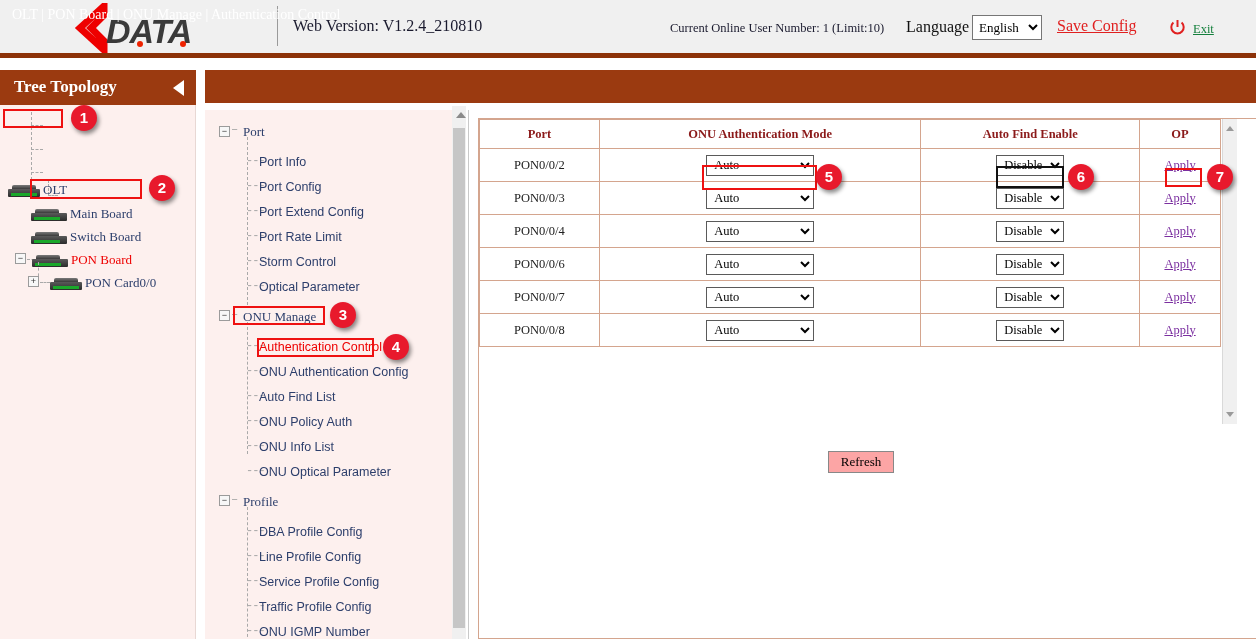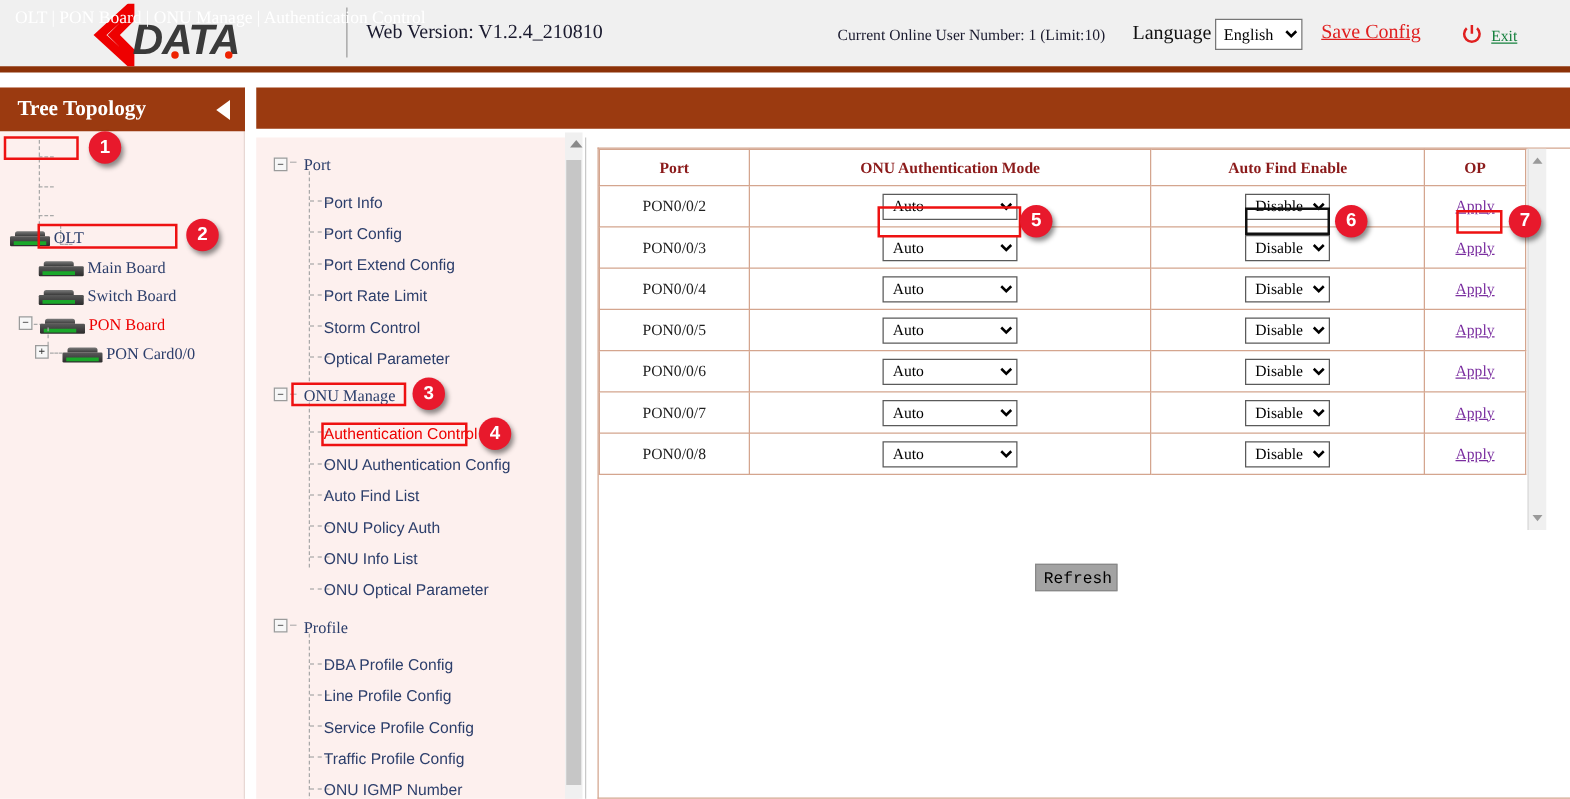--- a/index.html
+++ b/index.html
@@ -235,22 +235,22 @@
   #tbl-sb-down {
     position: absolute; left: 1226px; top: 412px;
     width: 0; height: 0;
     border-left: 4px solid transparent; border-right: 4px solid transparent;
     border-top: 5px solid #9a9a9a; cursor: pointer;
   }
 
   #refresh-btn {
     position: absolute; left: 828px; top: 451px;
     width: 66px; height: 22px;
-    font-family: Liberation Mono, monospace; font-size: 13px;
-    background: #a3a3a3; color: #000;
+    font-family: Liberation Serif, serif; font-size: 13px;
+    background: #fca5a5; color: #000;
     border: 1px solid #888; cursor: pointer;
   }
 
   
   .badge {
     position: absolute;
     width: 26px; height: 26px; border-radius: 50%;
     background: #e8192c; color: #fff;
     font-family: "Liberation Sans", sans-serif;
     font-size: 15px; font-weight: bold;
@@ -437,26 +437,20 @@
       <td><select class="cellsel auto-sel"><option>Disable</option></select></td>
       <td><a class="applylink">Apply</a></td>
     </tr>
     <tr>
       <td>PON0/0/4</td>
       <td><select class="cellsel mode-sel"><option>Auto</option></select></td>
       <td><select class="cellsel auto-sel"><option>Disable</option></select></td>
       <td><a class="applylink">Apply</a></td>
     </tr>
     <tr>
-      <td>PON0/0/5</td>
-      <td><select class="cellsel mode-sel"><option>Auto</option></select></td>
-      <td><select class="cellsel auto-sel"><option>Disable</option></select></td>
-      <td><a class="applylink">Apply</a></td>
-    </tr>
-    <tr>
       <td>PON0/0/6</td>
       <td><select class="cellsel mode-sel"><option>Auto</option></select></td>
       <td><select class="cellsel auto-sel"><option>Disable</option></select></td>
       <td><a class="applylink">Apply</a></td>
     </tr>
     <tr>
       <td>PON0/0/7</td>
       <td><select class="cellsel mode-sel"><option>Auto</option></select></td>
       <td><select class="cellsel auto-sel"><option>Disable</option></select></td>
       <td><a class="applylink">Apply</a></td>

